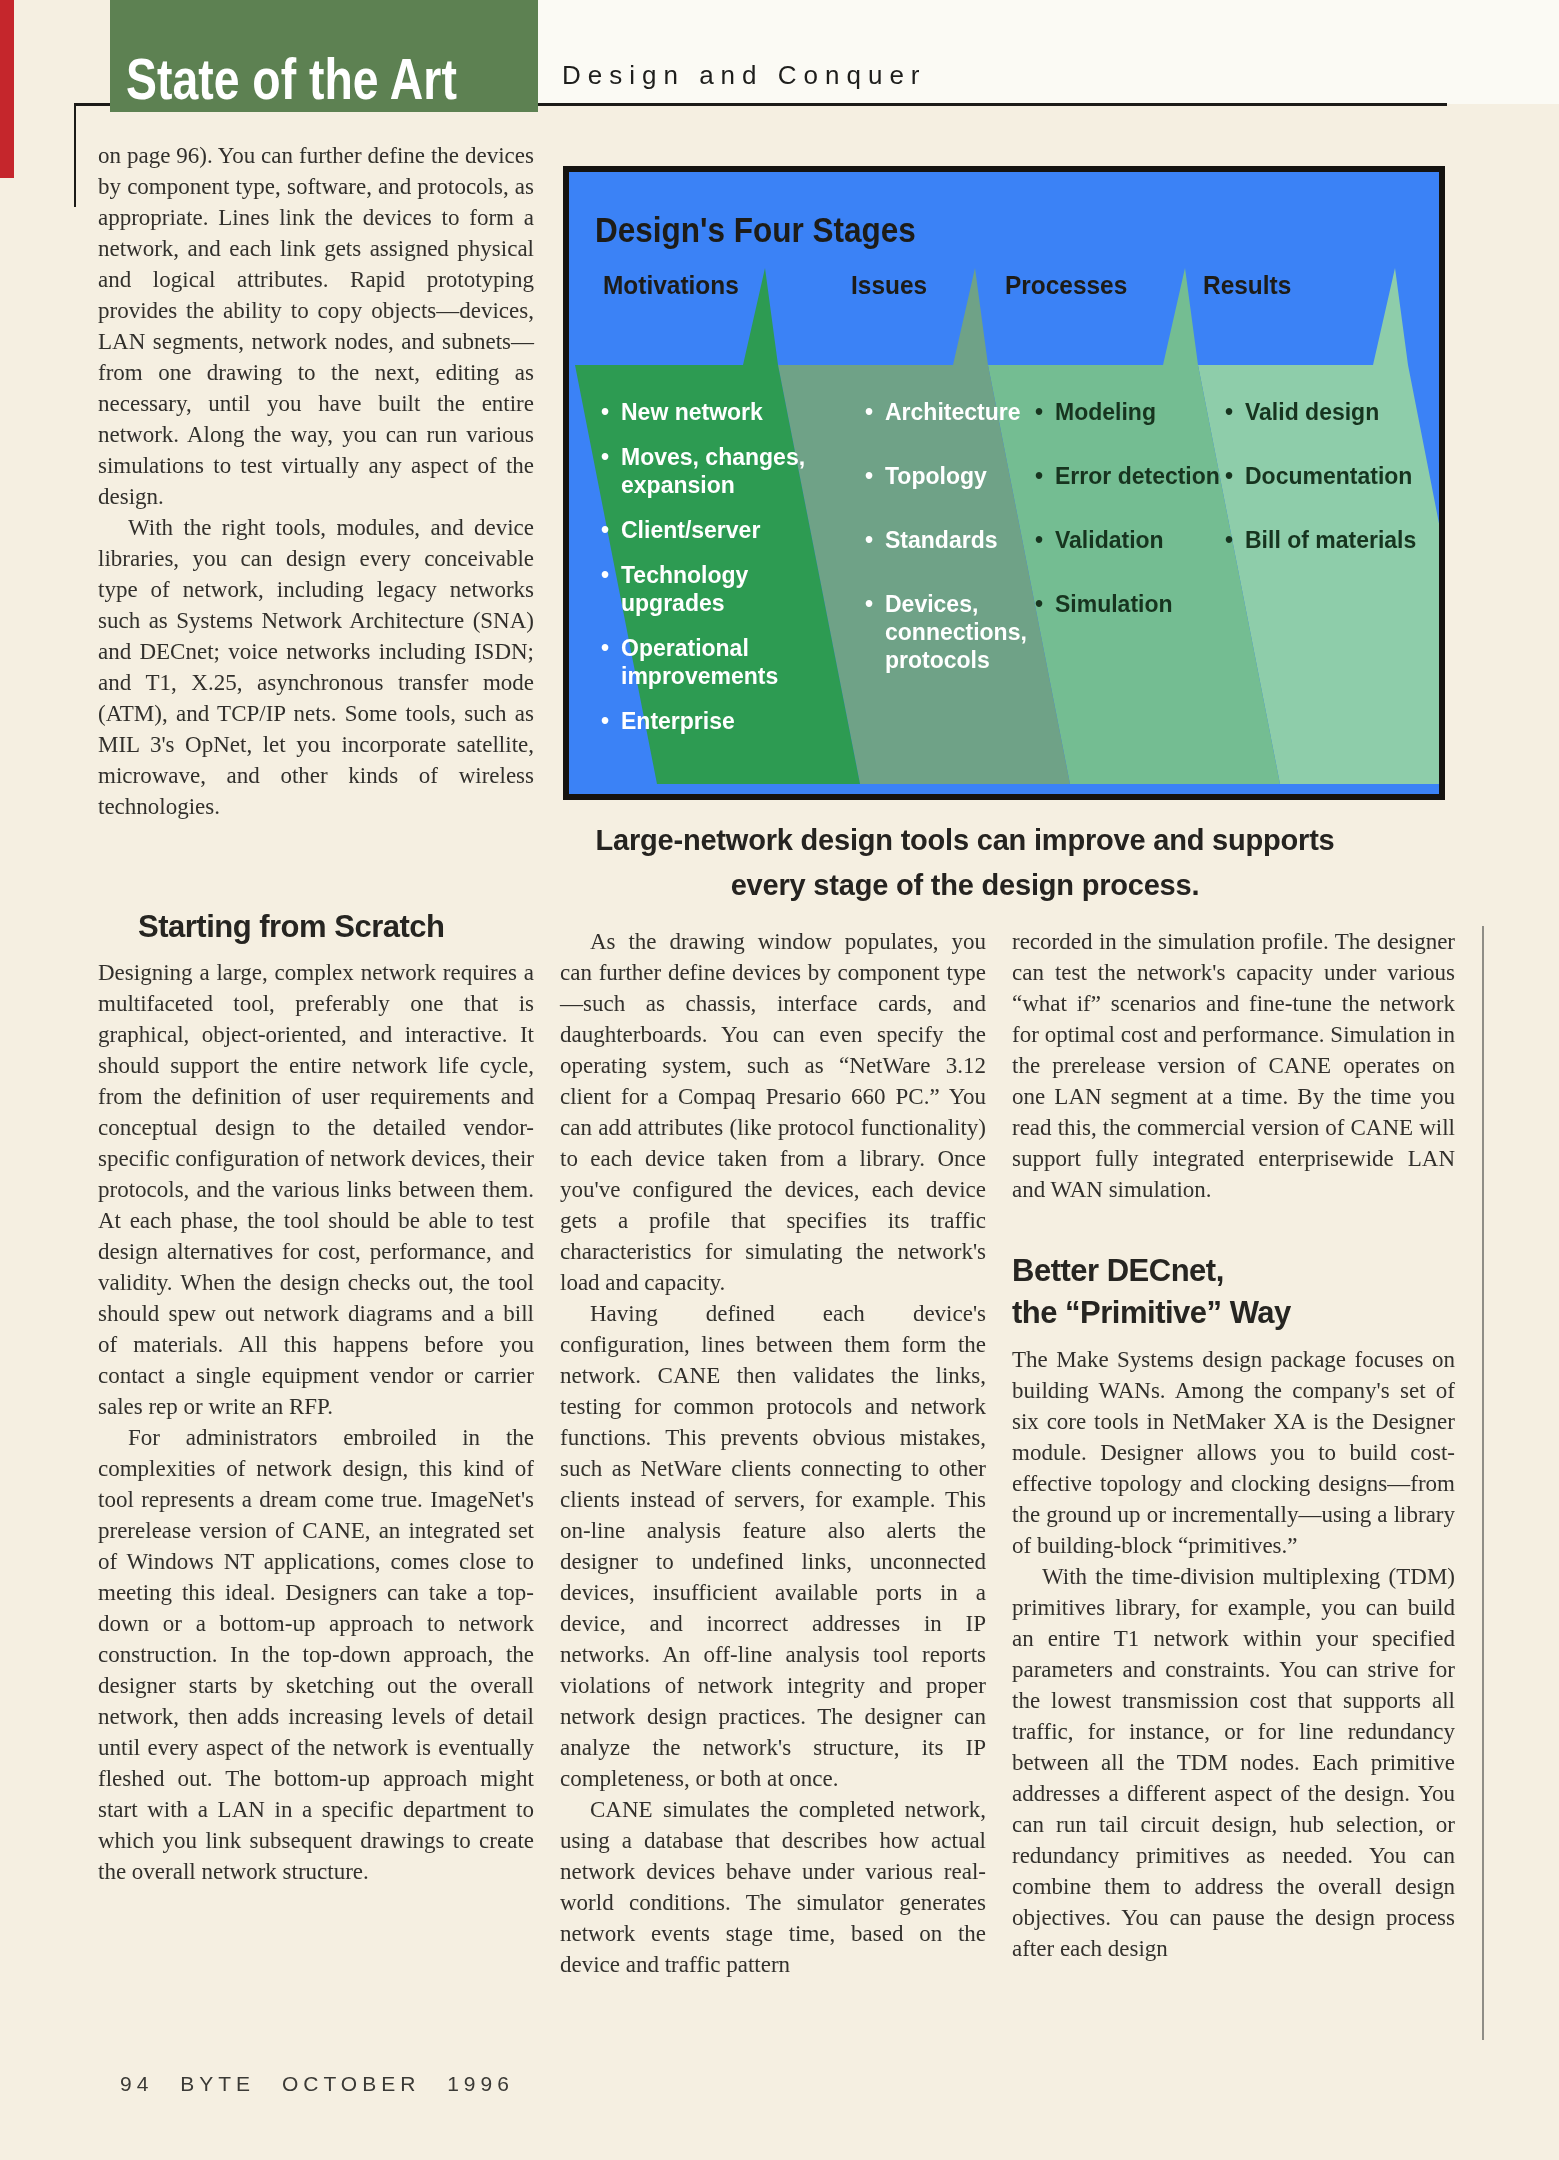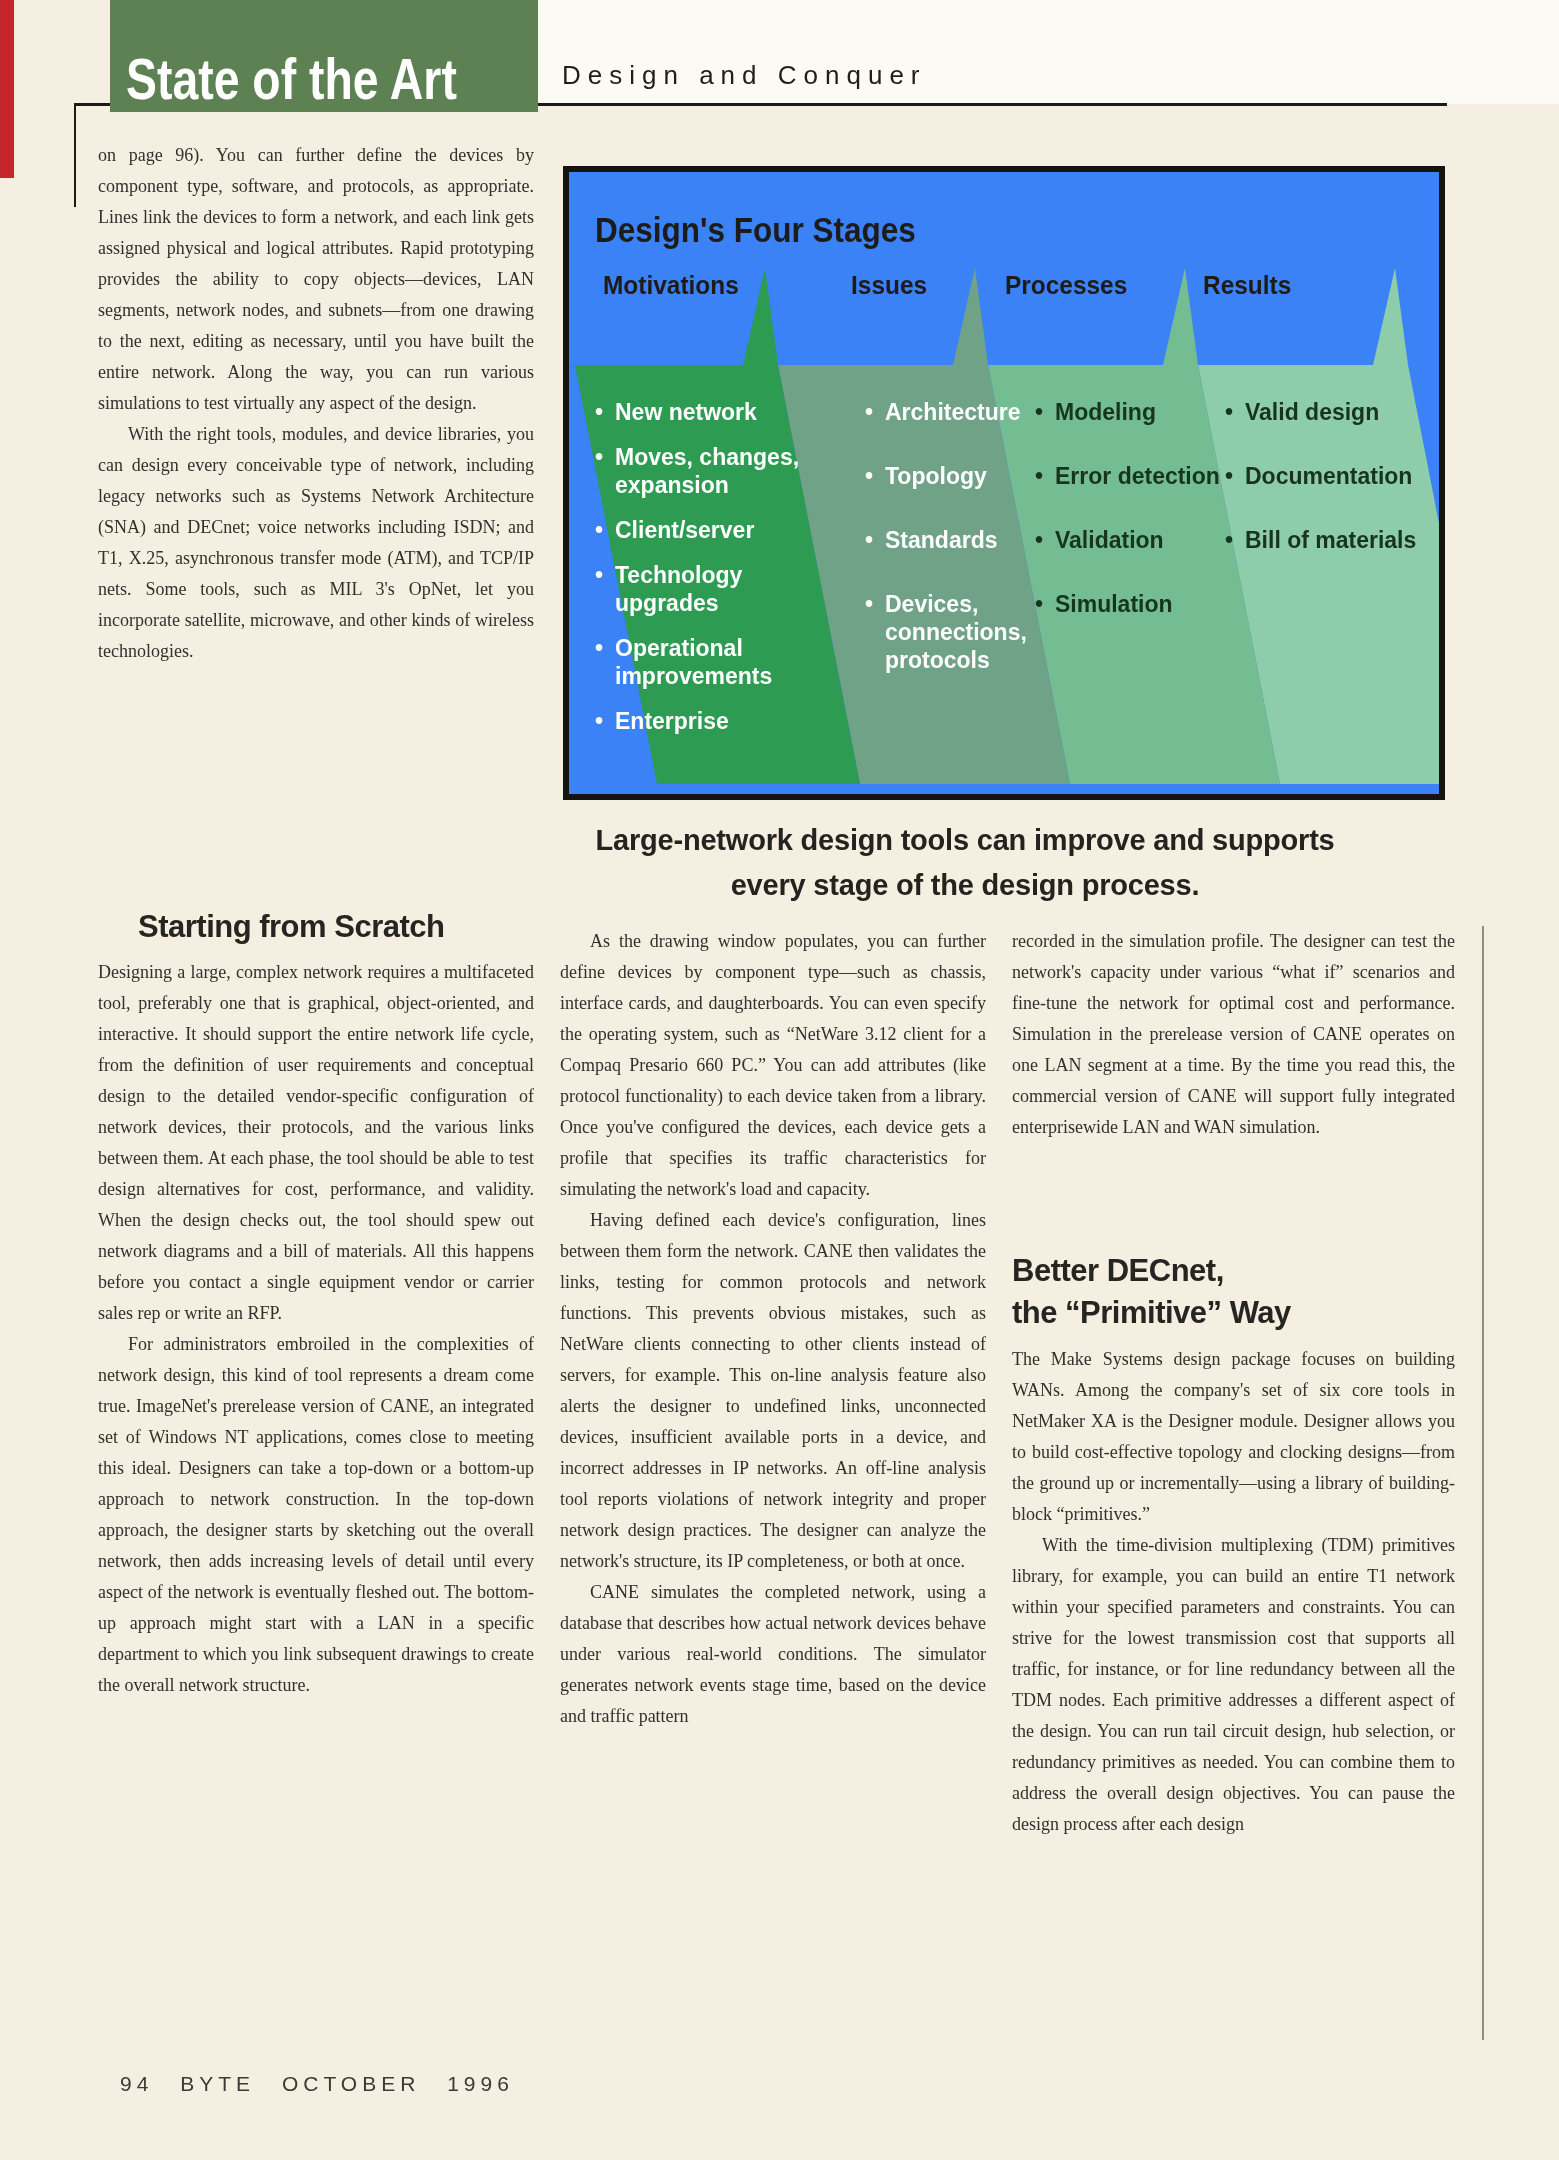--- a/index.html
+++ b/index.html
@@ -46,21 +46,21 @@
   .stage-col li{white-space:pre-line;padding-left:20px;position:relative;}
   .stage-col li::before{content:"• ";position:absolute;left:0;}
   .gap-sm li{margin-bottom:17px;}
   .gap-lg li{margin-bottom:36px;}
   .caption{
     position:absolute;left:500px;top:818px;width:930px;text-align:center;color:#252320;
     font-family:"Liberation Sans",sans-serif;font-weight:700;font-size:29px;line-height:45px;
     letter-spacing:-.2px;
   }
   
-  .bodyblock{position:absolute;font-size:18px;line-height:31px;color:#32302c;text-align:justify;}
+  .bodyblock{position:absolute;font-size:23px;line-height:31px;color:#32302c;text-align:justify;}
   .bodyblock p{margin:0;}
   .bodyblock p.ind{text-indent:30px;}
   .subhead{
     position:absolute;color:#262521;
     font-family:"Liberation Sans",sans-serif;font-weight:700;font-size:31px;line-height:42px;
     letter-spacing:-.5px;white-space:nowrap;
   }
   .col1a{left:98px;top:140px;width:436px;}
   .subhead1{left:98px;top:906px;margin-left:40px;}
   .col1b{left:98px;top:957px;width:436px;}
@@ -96,21 +96,21 @@
     <polygon points="6,193 174,193 196,96 209,193 291,612 88,612" fill="#2d9b52"></polygon>
   </svg>
 
   <div class="fig-title">Design's Four Stages</div>
 
   <div class="stage-header" style="left:34px">Motivations</div>
   <div class="stage-header" style="left:282px">Issues</div>
   <div class="stage-header" style="left:436px">Processes</div>
   <div class="stage-header" style="left:634px">Results</div>
 
-  <ul class="stage-col gap-sm" style="left:26px;color:#ffffff">
+  <ul class="stage-col gap-sm" style="left:32px;color:#ffffff">
     <li>New network</li>
     <li>Moves, changes,
 expansion</li>
     <li>Client/server</li>
     <li>Technology upgrades</li>
     <li>Operational
 improvements</li>
     <li>Enterprise</li>
   </ul>
   <ul class="stage-col gap-lg" style="left:296px;color:#ffffff">

